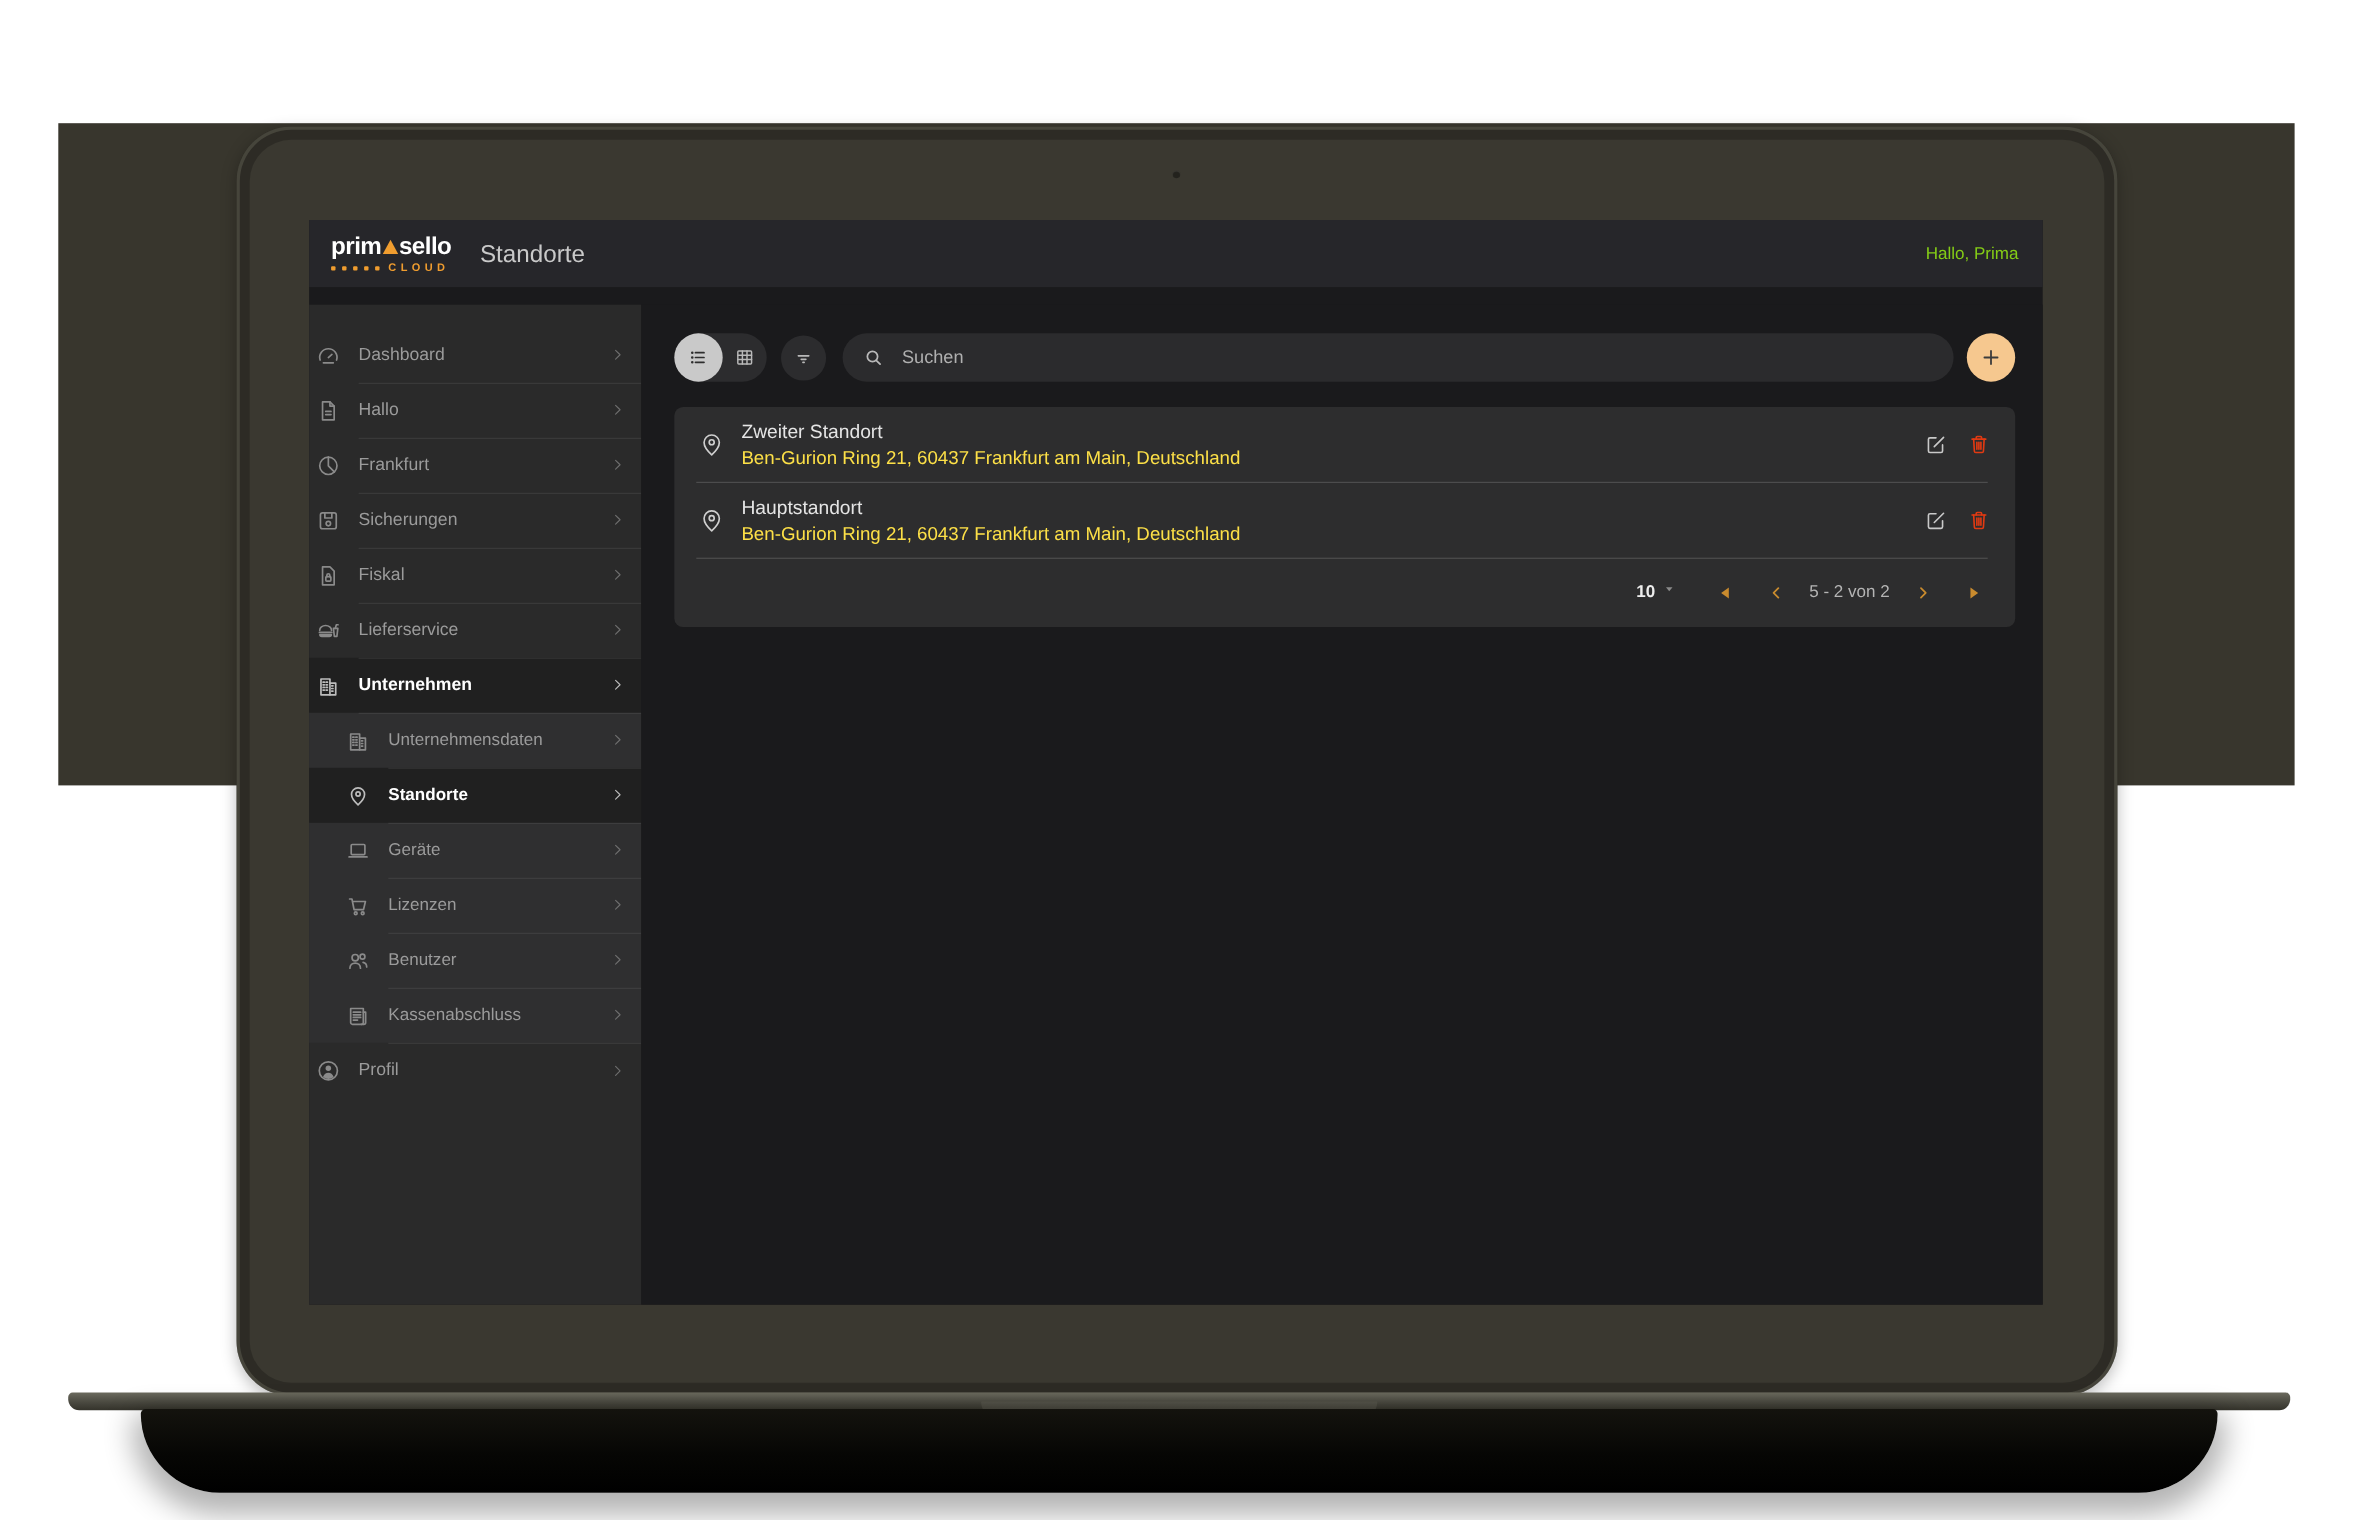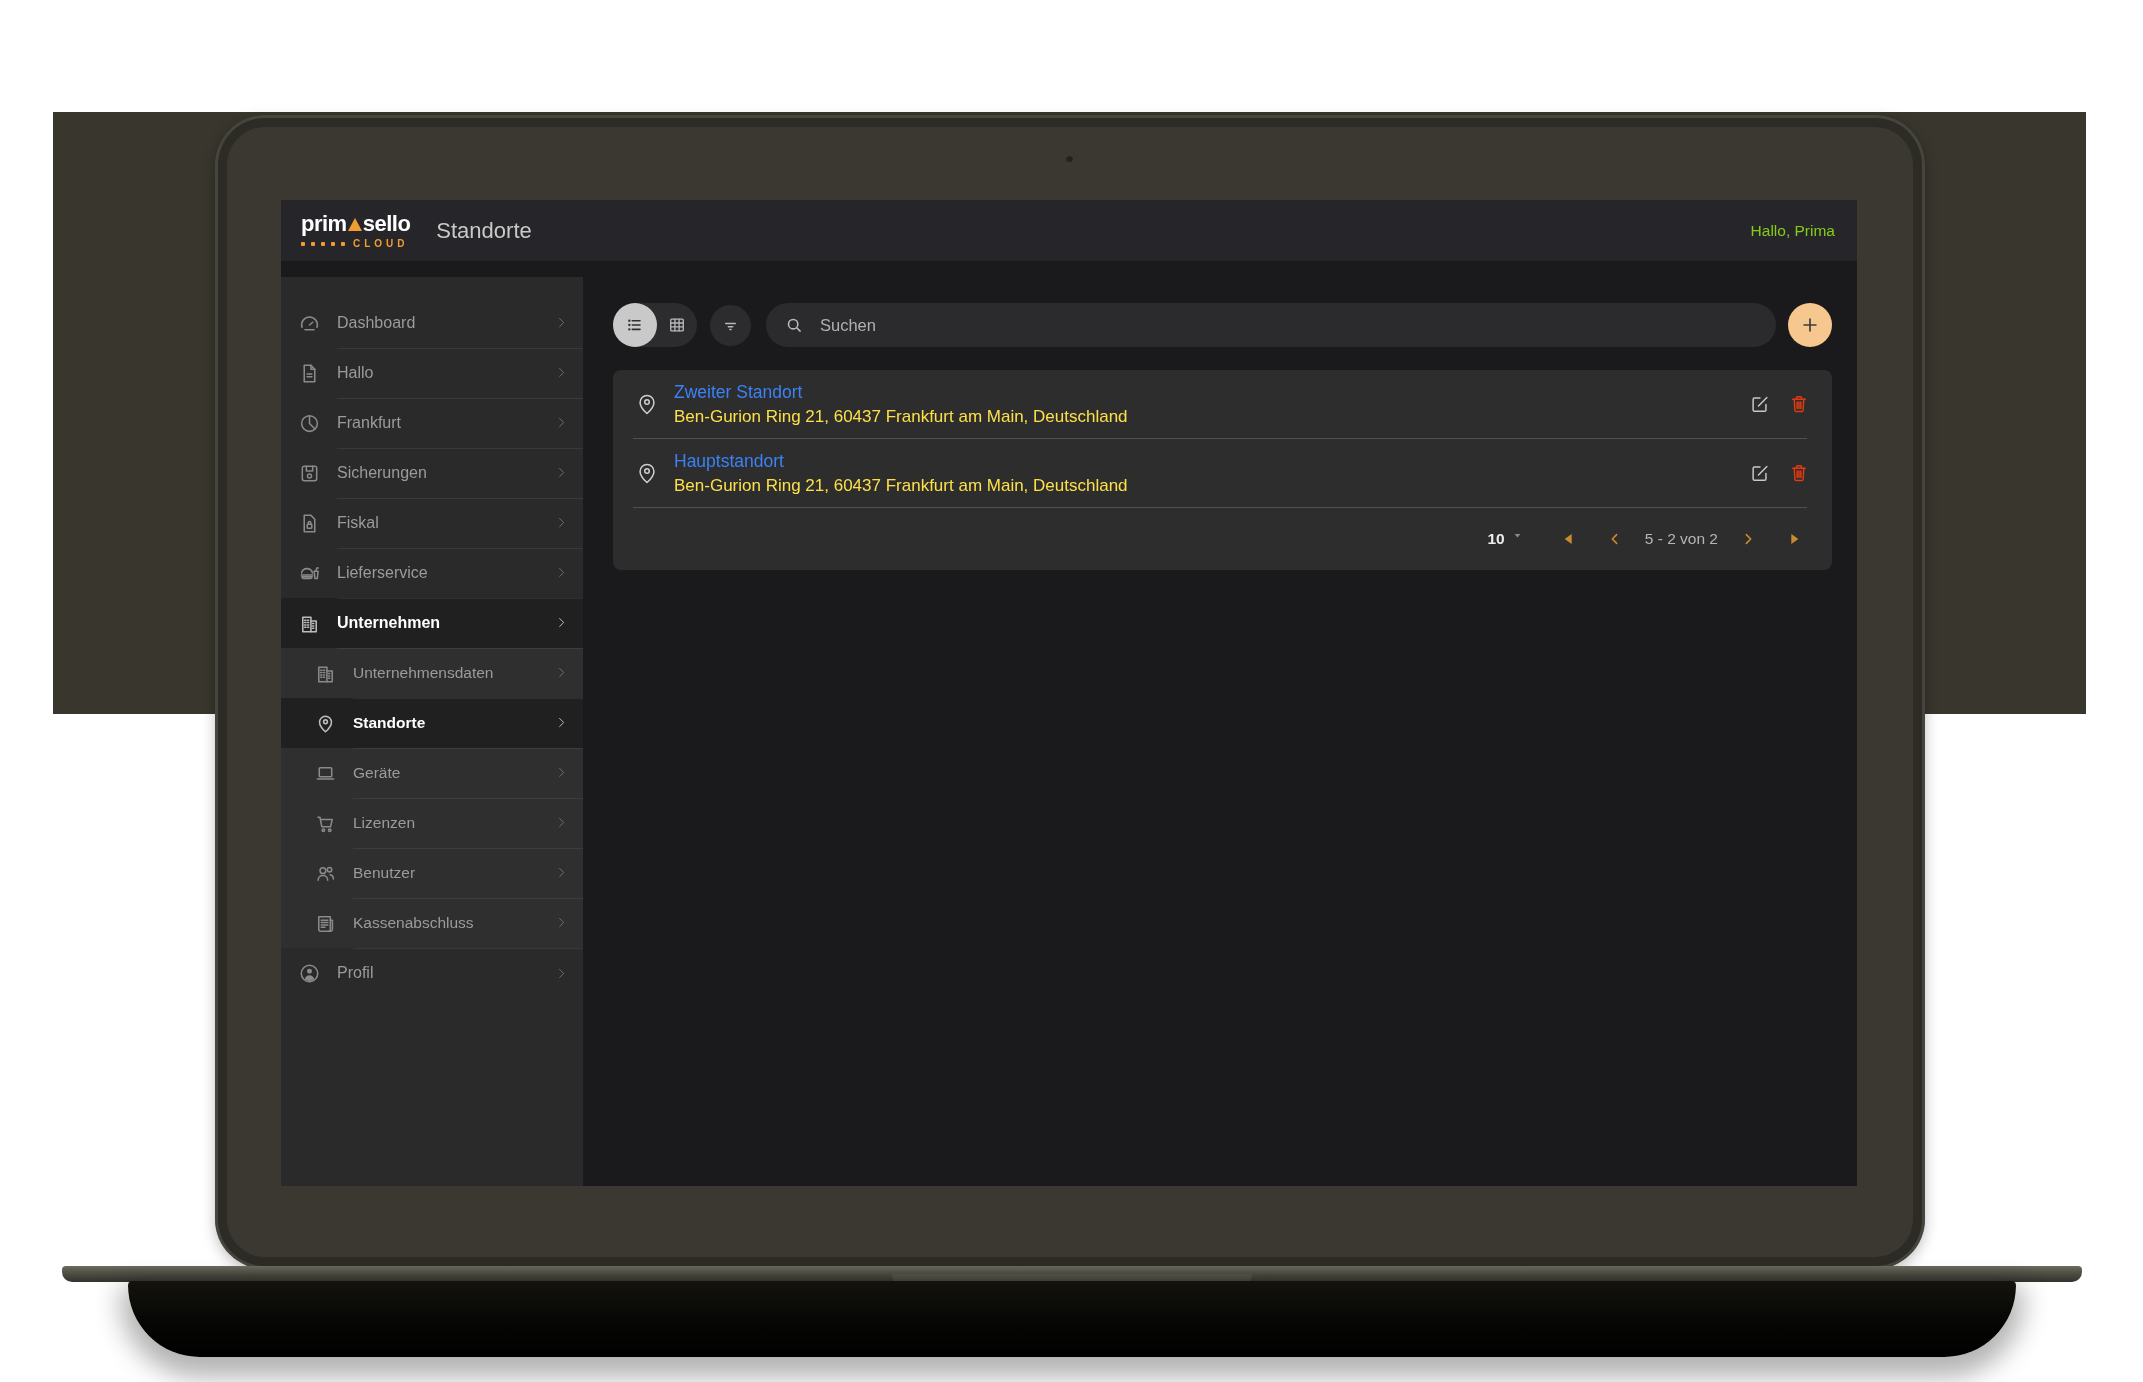--- a/index.html
+++ b/index.html
@@ -37,21 +37,21 @@
   .logo-dots{display:flex;gap:6px;margin-right:8px;}
   .logo-dots i{width:4px;height:4px;background:#f09d2f;border-radius:1px;}
   .logo-tag{color:#f09d2f;font-size:10px;font-weight:bold;letter-spacing:4px;}
   .page-title{margin-left:26px;font-size:22px;color:#c9c9c9;}
   .header-spacer{flex:1;}
   .greeting{font-size:15.5px;color:#84cc16;}
 
   
   .app-body{flex:1;display:flex;min-height:0;}
   .sidebar{width:302px;flex:0 0 302px;background:#2a2a2a;padding-top:21px;box-sizing:border-box;}
-  .mi{height:50px;display:flex;align-items:center;padding-left:17px;cursor:pointer;color:#9b9b9b;}
+  .mi{height:50px;display:flex;align-items:center;padding-left:6px;cursor:pointer;color:#9b9b9b;}
   .mi-ic{width:24px;height:24px;flex:0 0 24px;color:#8a8a8a;display:flex;align-items:center;}
   .mi-ic svg{width:23px;height:23px;}
   .mi-body{flex:1;height:100%;display:flex;align-items:center;margin-left:15px;
       border-bottom:1px solid rgba(255,255,255,.07);padding-right:14px;}
   .mi-label{flex:1;font-size:16px;}
   .mi-chev{color:#6f6f6f;display:flex;}
   .mi-chev svg{width:15px;height:15px;}
   .submenu{background:#2f2f30;}
   .submenu .mi{padding-left:33px;}
   .submenu .mi-label{font-size:15.5px;}
@@ -78,21 +78,21 @@
   .searchbox input::placeholder{color:#b0b0b0;opacity:1;}
   .add-btn{width:44px;height:44px;border-radius:50%;background:#f6c88f;margin-left:12px;flex:0 0 44px;
       display:flex;align-items:center;justify-content:center;color:#3c3c3c;cursor:pointer;}
   .add-btn svg{width:22px;height:22px;}
 
   .card{margin-top:23px;background:#2d2d2e;border-radius:8px;margin-right:0;}
   .loc-row{height:68px;display:flex;align-items:center;padding:0 22px 0 21px;}
   .loc-pin{color:#cfcfcf;display:flex;flex:0 0 28px;}
   .loc-pin svg{width:26px;height:26px;}
   .loc-texts{flex:1;margin-left:12px;min-width:0;}
-  .loc-name{font-size:17.5px;color:#3b82f6;font-weight:500;}
+  .loc-name{font-size:17.5px;color:#e5e5e5;font-weight:500;}
   .loc-addr{font-size:17px;color:#fde047;margin-top:4px;}
   .loc-actions{display:flex;align-items:center;gap:17px;}
   .icon-btn{display:flex;cursor:pointer;}
   .icon-btn.edit{color:#c9c9c9;}
   .icon-btn.delete{color:#e23a12;}
   .icon-btn svg{width:22px;height:22px;}
   .row-div{height:1px;background:rgba(255,255,255,.17);margin:0 25px 0 20px;}
 
   .pagination{height:62px;display:flex;align-items:center;justify-content:flex-end;padding-right:30px;}
   .pgsize{display:flex;align-items:flex-start;gap:7px;cursor:pointer;}

